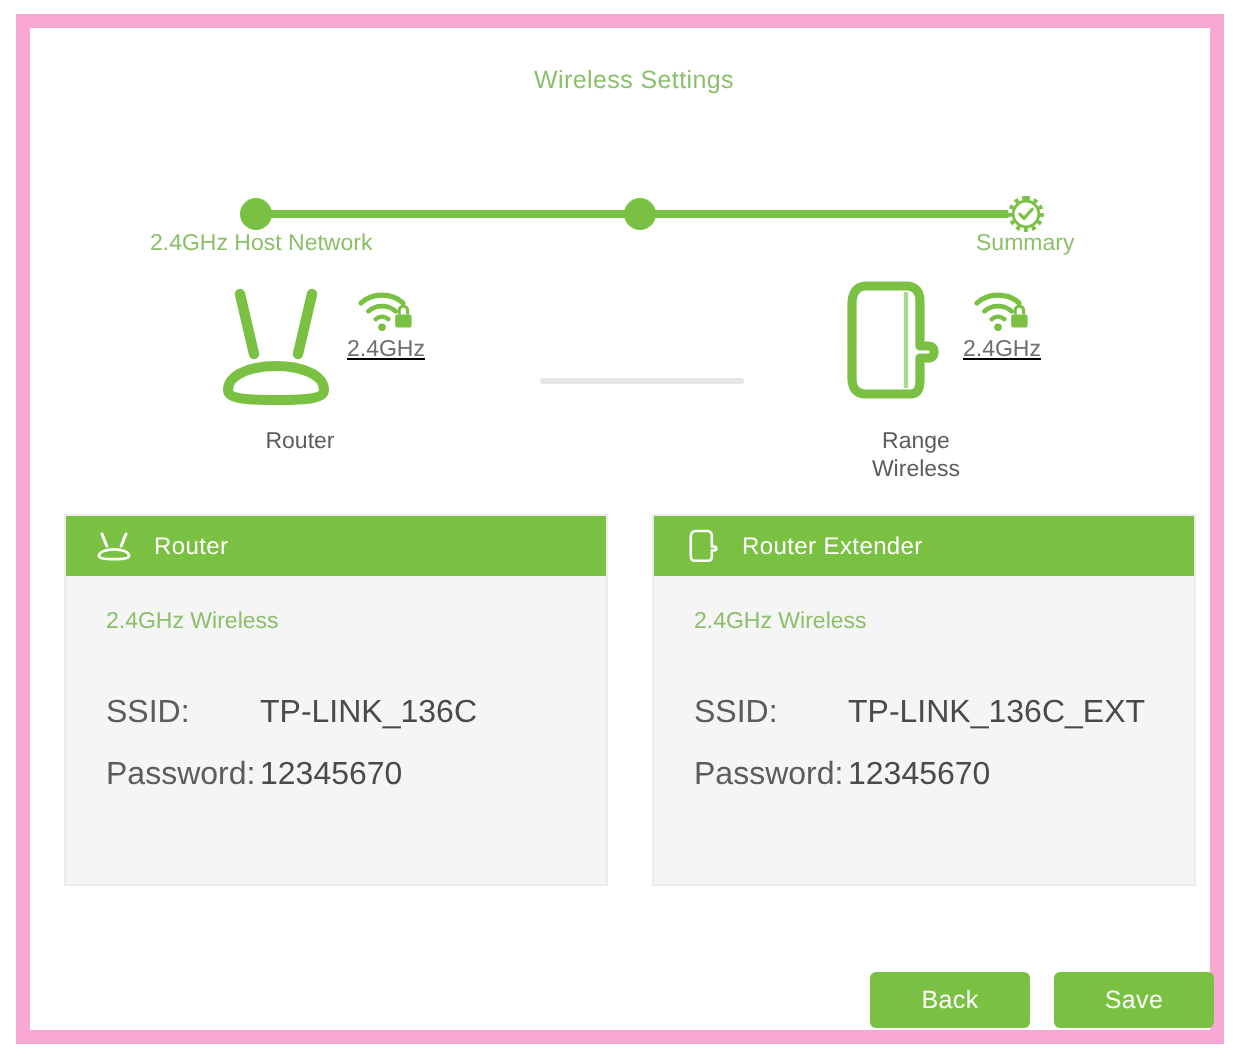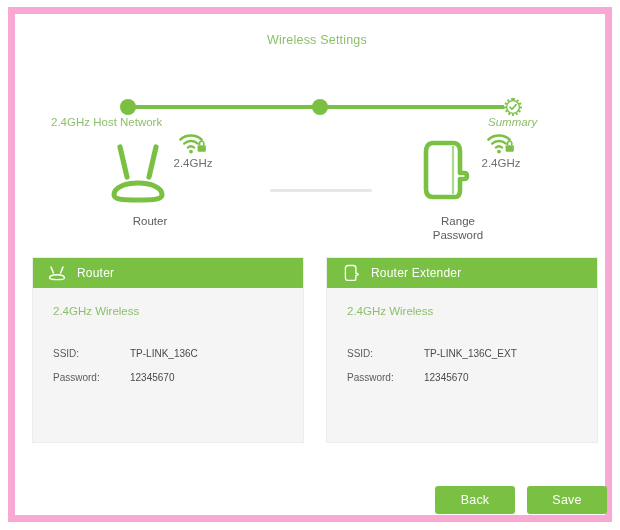--- a/index.html
+++ b/index.html
@@ -85,22 +85,22 @@
     width: 18px;
     height: 18px;
   }
   .step-label {
     position: absolute;
     top: 62px;
     font-size: 11.5px;
     color: #8bbf6a;
     white-space: nowrap;
   }
-  .step-label.l1 { left: 36px; }
-  .step-label.l3 { left: 473px; font-style: italic; }
+  .step-label.l1 { left: 60px; }
+  .step-label.l3 { left: 473px; }
 
   
   .devices {
     position: absolute;
     left: 0;
     top: 118px;
     width: 604px;
     height: 122px;
   }
   .device {
@@ -121,23 +121,24 @@
   }
   .device-glyph {
     position: absolute;
     top: 5px;
   }
   .router .device-glyph   { left: 52px; }
   .extender .device-glyph { left: 52px; }
 
   .wifi-badge {
     position: absolute;
-    top: 0;
+    top: 12px;
     width: 60px;
     text-align: center;
+    text-decoration: underline;
   }
   .router .wifi-badge   { left: 108px; }
   .extender .wifi-badge { left: 108px; }
 
   .wifi-icon { display:block; margin: 0 auto; }
   .wifi-text {
     display: block;
     margin-top: 1px;
     font-size: 11.5px;
     color: #6f6f6f;
@@ -207,21 +208,21 @@
   .band-label {
     font-size: 11.5px;
     color: #8bbf6a;
     padding-left: 20px;
     margin-bottom: 31px;
   }
   .kv {
     display: flex;
     padding-left: 20px;
     margin-bottom: 13px;
-    font-size: 10px;
+    font-size: 16px;
     color: #5c5c5c;
   }
   .kv .k { width: 77px; flex: 0 0 auto; }
   .kv .v { color: #4a4a4a; }
 
   
   .buttons {
     position: absolute;
     left: 0;
     top: 472px;
@@ -312,21 +313,21 @@
               <path d="M9.8 15.6 C11.8 13.9, 14.2 13.9, 16.2 15.6" fill="none" stroke="#7ac143" stroke-width="2.2" stroke-linecap="round"></path>
               <circle cx="13" cy="19.6" r="1.9" fill="#7ac143"></circle>
               <rect x="19.6" y="13.2" width="8.2" height="6.6" rx="1.1" fill="#7ac143"></rect>
               <path d="M21.6 13.2 v-2.0 a2.1 2.1 0 0 1 4.2 0 v2.0" fill="none" stroke="#7ac143" stroke-width="1.6"></path>
             </svg>
             <span class="wifi-text">2.4GHz</span>
           </div>
         </div>
         <div class="device-caption">
           <span class="ln">Range</span>
-          <span class="ln">Password</span>
+          <span class="ln">Wireless</span>
         </div>
       </div>
     </div>
 
     <div class="link-line"></div>
 
     <div class="card left">
       <div class="card-head">
         <span class="card-head-icon">
           <svg width="20" height="16" viewBox="0 0 20 16">

